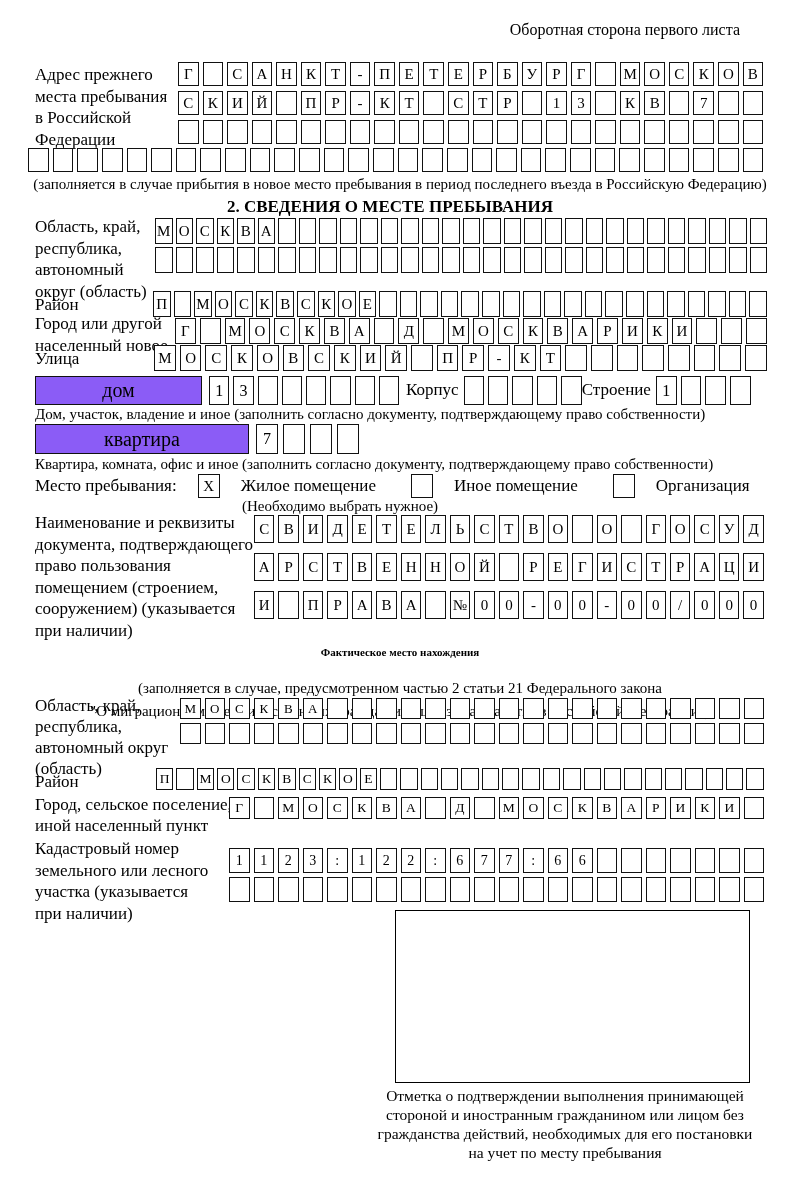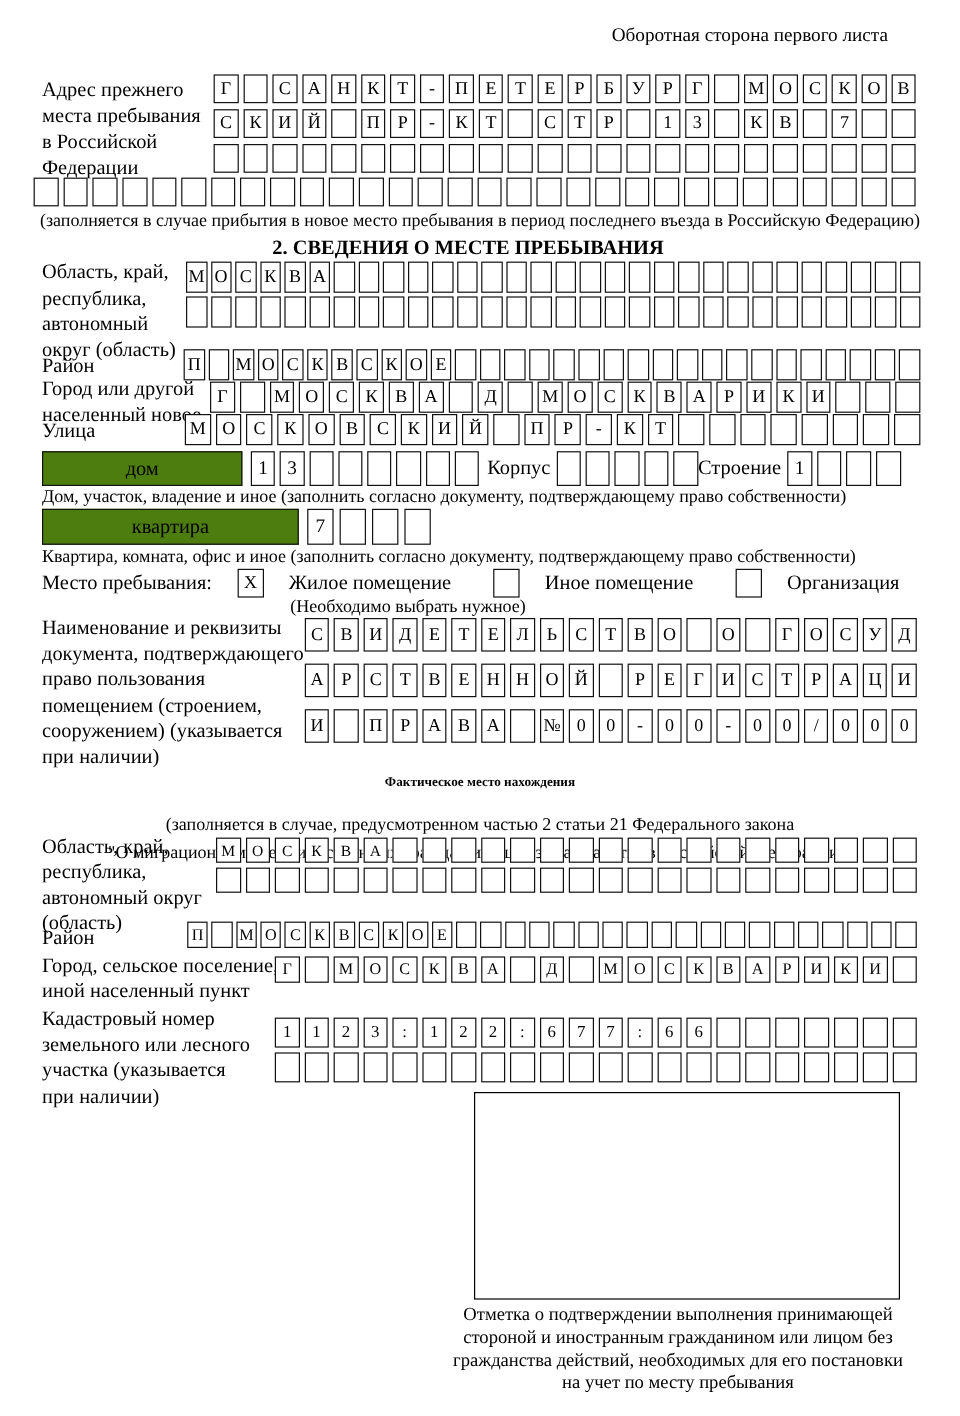--- a/index.html
+++ b/index.html
@@ -14,21 +14,21 @@
   .g3{gap:3px;}
   .grid .c{flex:1;border:1.5px solid #111;display:flex;align-items:center;justify-content:center;background:#fff;}
   .ch22 .c{height:22px;font-size:15px;}
   .ch24 .c{height:24px;font-size:15px;}
   .ch27 .c{height:27px;font-size:16px;}
   .ch28 .c{height:28px;font-size:16px;}
   .ch26 .c{height:26px;font-size:15px;}
   .ch19 .c{height:19px;font-size:13px;}
   .ch20 .c{height:20px;font-size:13.5px;}
   .ch23 .c{height:23px;font-size:14px;}
-  .wbox{border:1.5px solid #111;display:flex;align-items:center;justify-content:center;font-size:17px;background:#4d7c0f;}
+  .wbox{border:1.5px solid #111;display:flex;align-items:center;justify-content:center;font-size:20px;background:#8b5cf6;}
   .ckb{width:20px;height:22px;border:1.5px solid #111;display:flex;align-items:center;justify-content:center;font-size:15px;background:#fff;}
   .inline-lbl{font-size:17px;line-height:27px;white-space:nowrap;}
 
   #title{top:21px;left:0;width:740px;text-align:right;font-size:16px;}
   #lbl-prev{top:64px;left:35px;width:150px;}
   #g-a1{top:62px;left:178px;width:585px;}
   #g-a2{top:91px;left:178px;width:585px;}
   #g-a3{top:120px;left:178px;width:585px;}
   #g-a4{top:148px;left:28px;width:735px;}
   #note-prev{top:176px;left:0;width:800px;}

